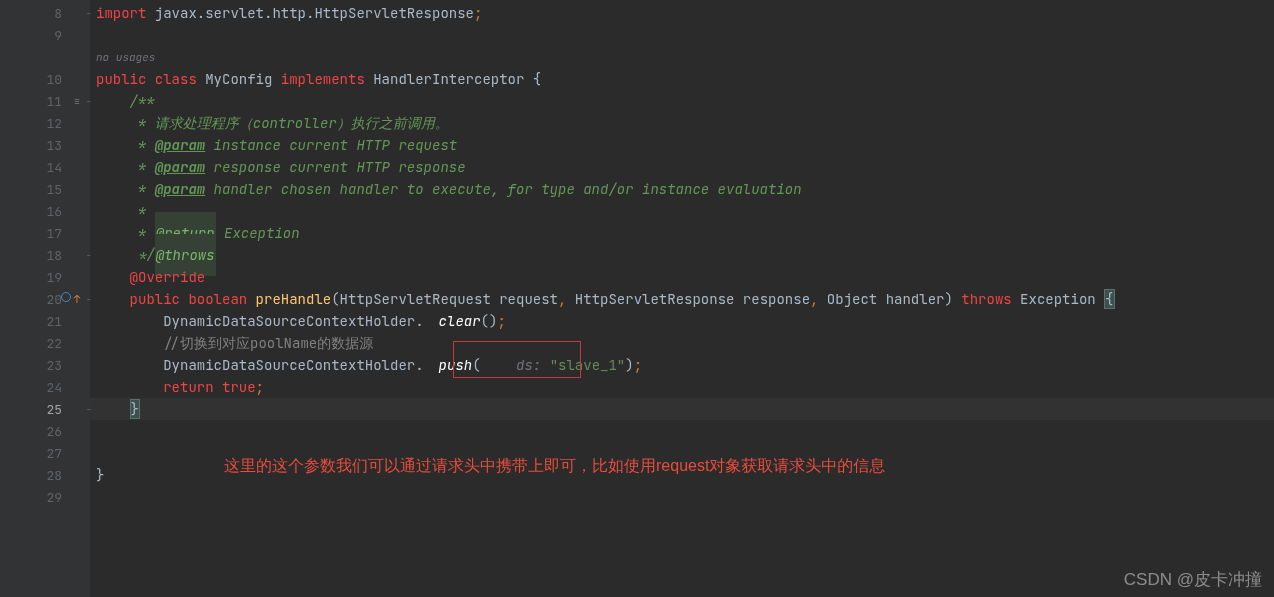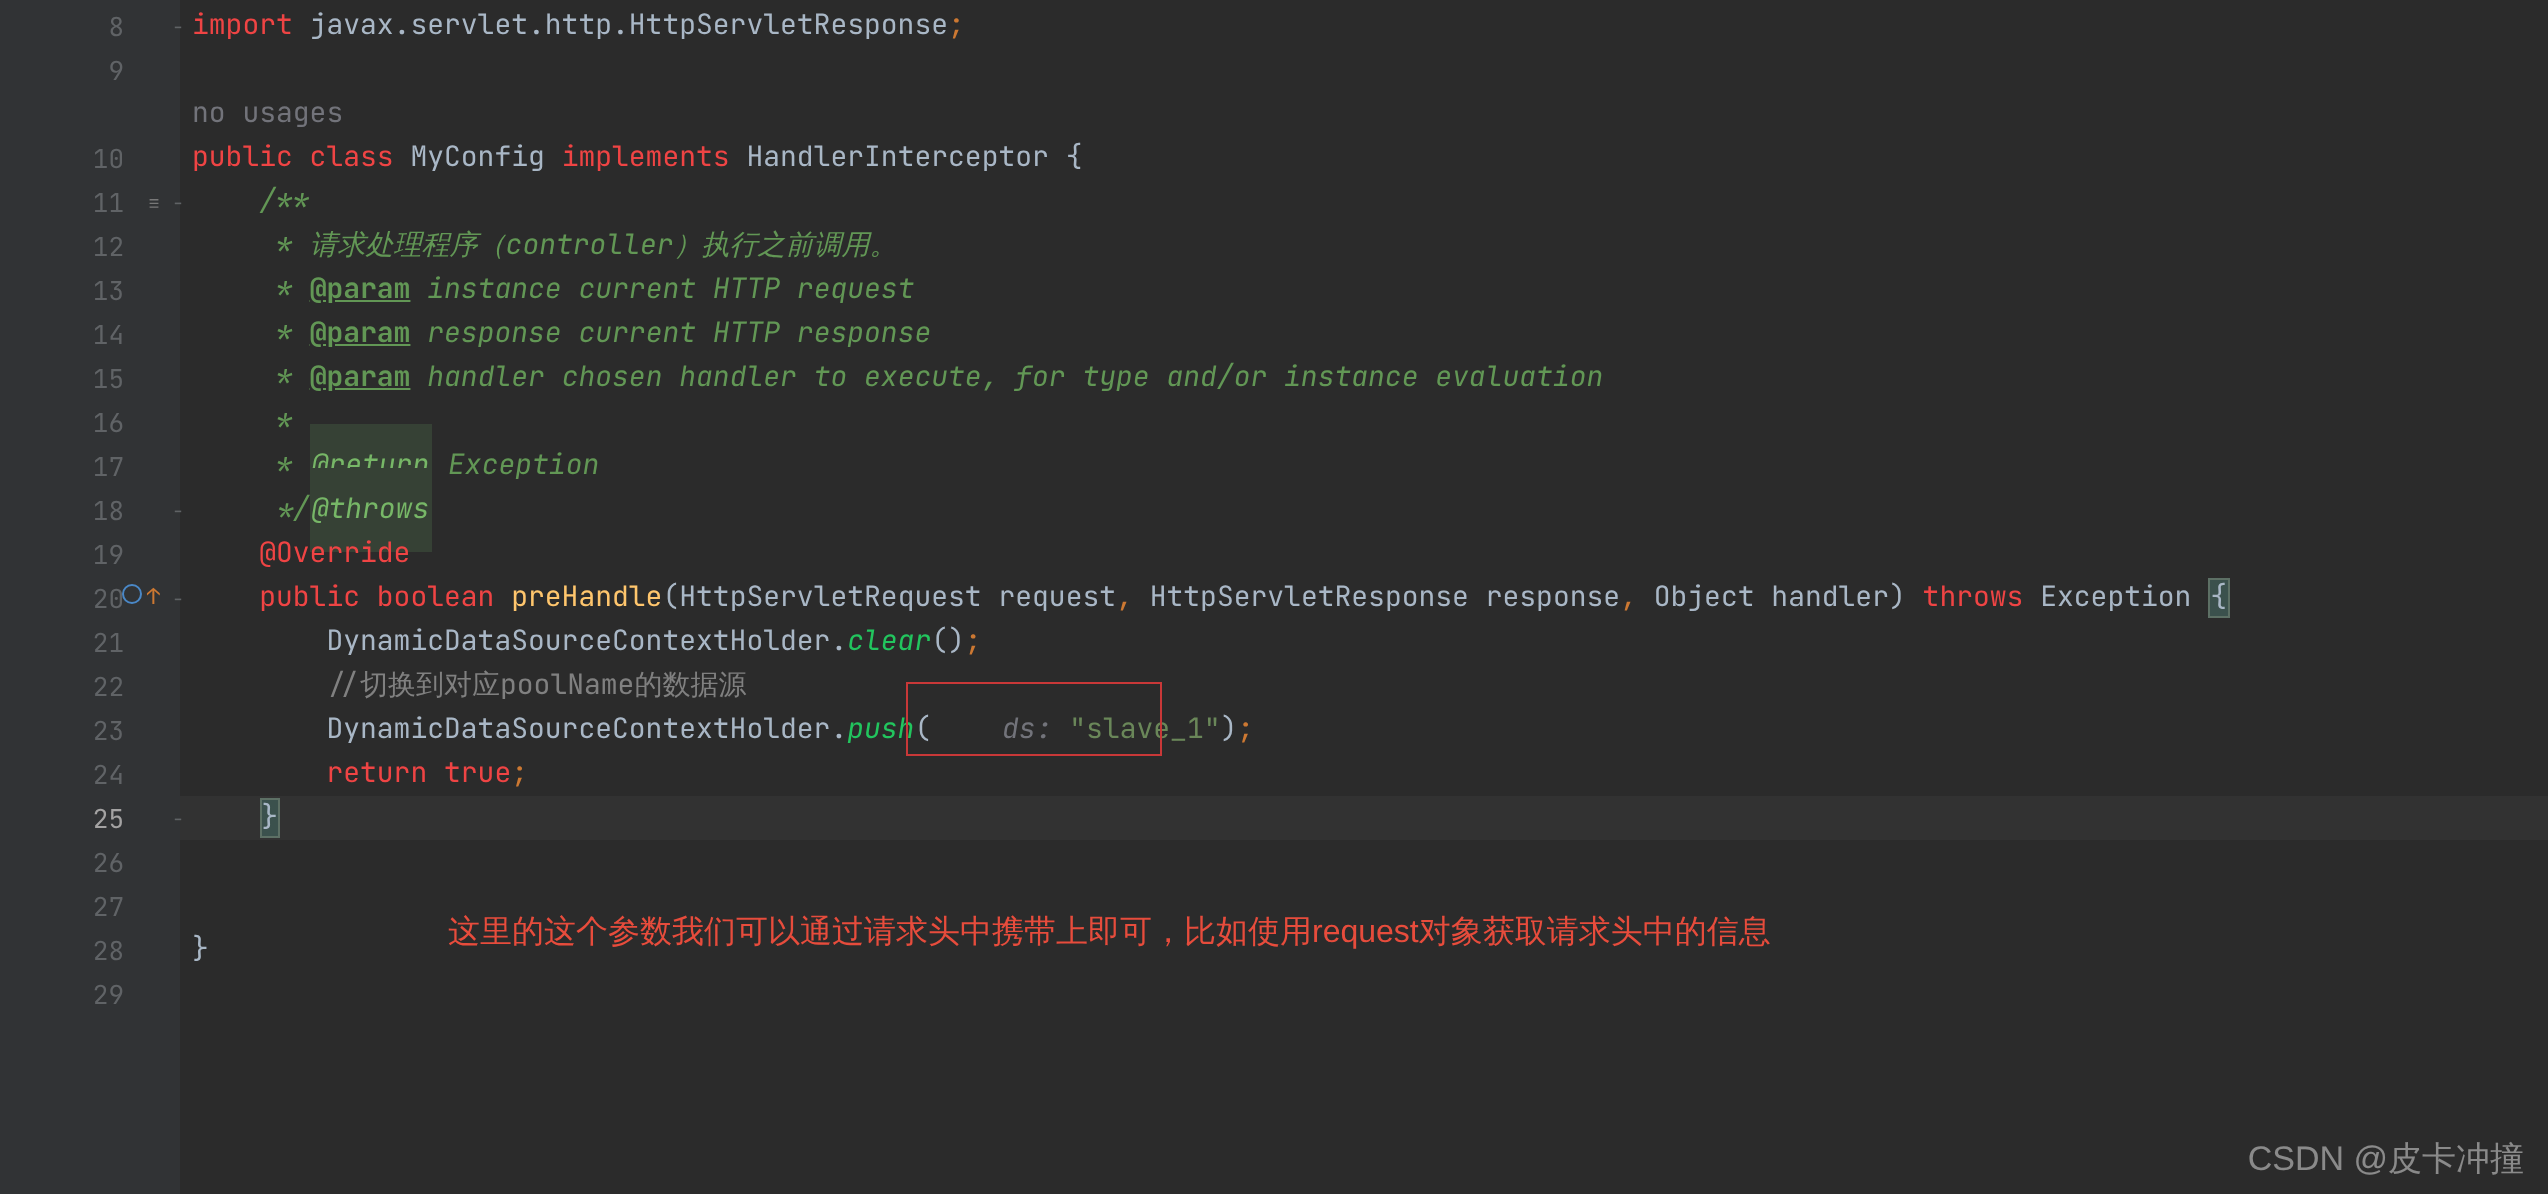--- a/index.html
+++ b/index.html
@@ -78,29 +78,29 @@
       position: absolute;
       left: -4px;
       color: #606366;
       font-size: 10px;
       width: 10px;
     }
     .kw { color: #ef4444; }
     .str { color: #6a8759; }
     .type { color: #a9b7c6; }
     .method { color: #ffc66d; }
-    .method-italic { color: #22c55e; font-style: italic; }
+    .method-italic { color: #ffffff; font-style: italic; margin-left: 15px; }
     .comment { color: #808080; }
     .comment-italic { color: #629755; font-style: italic; }
-    .doc-tag { color: #629755; font-weight: bold; text-decoration: underline; }
+    .doc-tag { color: #629755; font-style: italic; font-weight: bold; text-decoration: underline; }
     .doc-tag-bg { background: #364135; color: #77b767; font-style: italic; padding: 12px 1px; margin-top: 43px; }
     .annotation { color: #ef4444; }
     .param-name { color: #72737a; font-style: italic; margin-left: 27px; }
     .semicolon { color: #cc7832; }
-    .usage-hint { color: #72737a; font-size: 14px; }
+    .usage-hint { color: #72737a; font-size: 11px; font-style: italic; }
     .brace-highlight { background: #3b514d; border: 1px solid #5d7065; }
     .line-active { background: #323232; }
     .highlight-box {
       position: absolute;
       border: 1.5px solid #c93838;
       pointer-events: none;
     }
     .red-annotation {
       position: absolute;
       color: #e74c3c;

